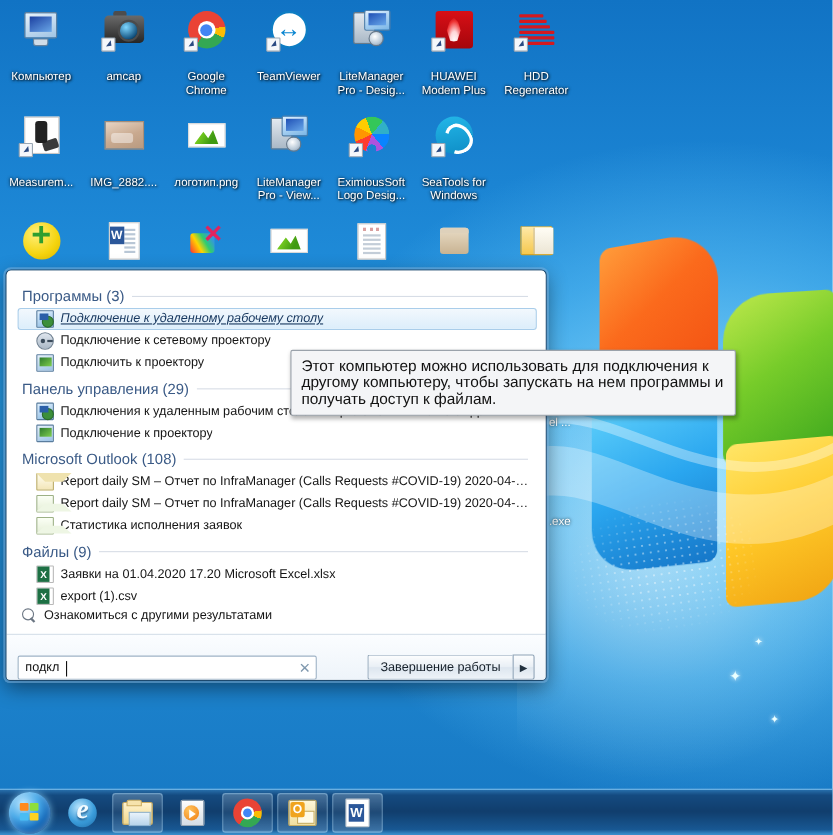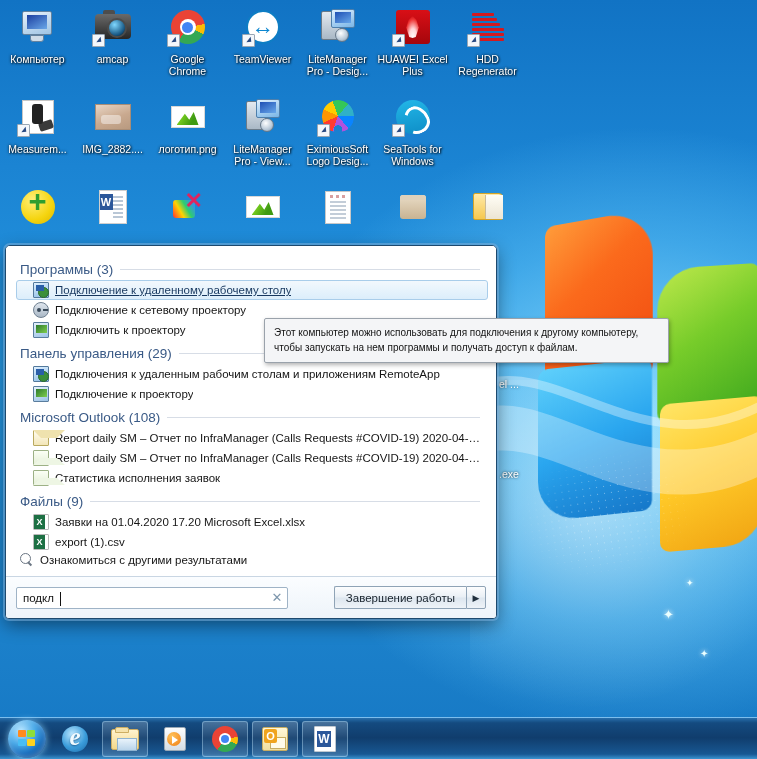--- a/index.html
+++ b/index.html
@@ -70,21 +70,21 @@
   
   #icon-grid { position: absolute; left: 0; top: 4px; width: 530px; }
   .icon-row { display: flex; }
   .desk-icon {
     width: 75px; min-height: 78px;
     display: flex; flex-direction: column; align-items: center;
     padding-top: 4px;
   }
   .di-art { width: 38px; height: 38px; position: relative; }
   .di-label {
-    margin-top: 8px; width: 73px;
+    margin-top: 19px; width: 73px;
     font-size: 10.5px; line-height: 11.5px;
     color: #ffffff; text-align: center;
     text-shadow: 0 0 3px rgba(0,0,0,.85), 1px 1px 2px rgba(0,0,0,.8);
     word-wrap: break-word;
   }
   .shortcut-arrow {
     position:absolute; left:-2px; bottom:-1px; width:13px; height:13px;
     background:#f4f7fb; border:1px solid #9aa7b4; border-radius:1px;
   }
   .shortcut-arrow::after{
@@ -169,21 +169,21 @@
 
   .res-item {
     display: flex; align-items: center; gap: 6px;
     height: 20px; padding: 0 4px 0 16px;
     border: 1px solid transparent; border-radius: 3px;
   }
   .res-item.selected {
     background: linear-gradient(180deg,#f2f8fd 0%, #dceefb 100%);
     border: 1px solid #a9cdea;
   }
-  .res-item.selected .res-label { text-decoration: underline; color:#17375e; }
+  .res-item.selected .res-label { text-decoration: underline; color:#17375e;font-style:italic; }
   .res-label {
     font-size: 11.5px; color: #151515;
     white-space: nowrap; overflow: hidden; text-overflow: ellipsis;
   }
 
   
   .ri { width: 16px; height: 16px; position: relative; flex: none; }
   .ri-rdp{background:linear-gradient(160deg,#dff0ff,#8bbce4);border:1px solid #53799c;border-radius:1px;}
   .ri-rdp::after{content:"";position:absolute;left:2px;top:2px;width:8px;height:6px;background:#2a5fa8;}
   .ri-rdp::before{content:"";position:absolute;right:-1px;bottom:-1px;width:9px;height:9px;border-radius:50%;background:#3b8f3b;border:1px solid #2a6a2a;}
@@ -206,21 +206,21 @@
   #see-more .label { font-size: 11.5px; color: #151515; }
   .magnifier { width:13px; height:13px; position:relative; flex:none;}
   .magnifier::before{content:"";position:absolute;left:0;top:0;width:9px;height:9px;border:1.4px solid #6b7683;border-radius:50%;}
   .magnifier::after{content:"";position:absolute;left:8px;top:8px;width:5px;height:1.6px;background:#6b7683;transform:rotate(45deg);transform-origin:left center;}
 
   
   #menu-bottom {
     height: 42px; flex: none;
     background: linear-gradient(180deg,#fbfdff 0%, #eef4fa 100%);
     border-top: 1px solid #c9d6e3;
-    display: flex; align-items: center; gap: 10px;
+    display: flex; align-items: flex-end; gap: 10px;
     padding: 0 10px;
   }
   #search-wrap {
     position: relative; width: 272px; height: 22px;
     background: #fff; border: 1px solid #9fb3c6;
     border-radius: 2px; display: flex; align-items: center;
   }
   #search-input {
     flex: 1; border: none; outline: none; background: transparent;
     font-family: "Liberation Sans", sans-serif; font-size: 11.5px;
@@ -246,21 +246,21 @@
   }
 
   
   #tooltip {
     position: absolute; left: 264px; top: 318px;
     width: 405px; padding: 6px 0 7px 9px;
     background: #f4f5f7;
     border: 1px solid #9aa2ab;
     border-radius: 2px;
     box-shadow: 1px 2px 4px rgba(0,0,0,.30);
-    font-size: 10px; line-height: 15px; color: #111;
+    font-size: 14px; line-height: 15px; color: #111;
   }
 
   
   #taskbar {
     position: absolute; left: 0; bottom: 0; width: 757px; height: 42px;
     background: linear-gradient(180deg, rgba(40,110,170,.93) 0%, rgba(20,72,124,.95) 12%,
                  rgba(16,58,104,.95) 48%, rgba(24,86,144,.95) 88%, rgba(62,150,210,.95) 100%);
     border-top: 1px solid rgba(160,215,255,.65);
     display: flex; align-items: center;
   }
@@ -373,21 +373,21 @@
             <div class="art-lm2"></div>
             <div class="art-lm3"></div>
         </div>
         <div class="di-label">LiteManager Pro - Desig...</div>
       </div>
       <div class="desk-icon">
         <div class="di-art">
           <div class="art-huawei"></div>
             <div class="shortcut-arrow"></div>
         </div>
-        <div class="di-label">HUAWEI Excel Plus</div>
+        <div class="di-label">HUAWEI Modem Plus</div>
       </div>
       <div class="desk-icon">
         <div class="di-art">
           <div class="art-hdd">
               <i style="width:70%"></i>
               <i style="width:80%"></i>
               <i style="width:90%"></i>
               <i style="width:100%"></i>
               <i style="width:100%"></i>
               <i style="width:100%"></i>

